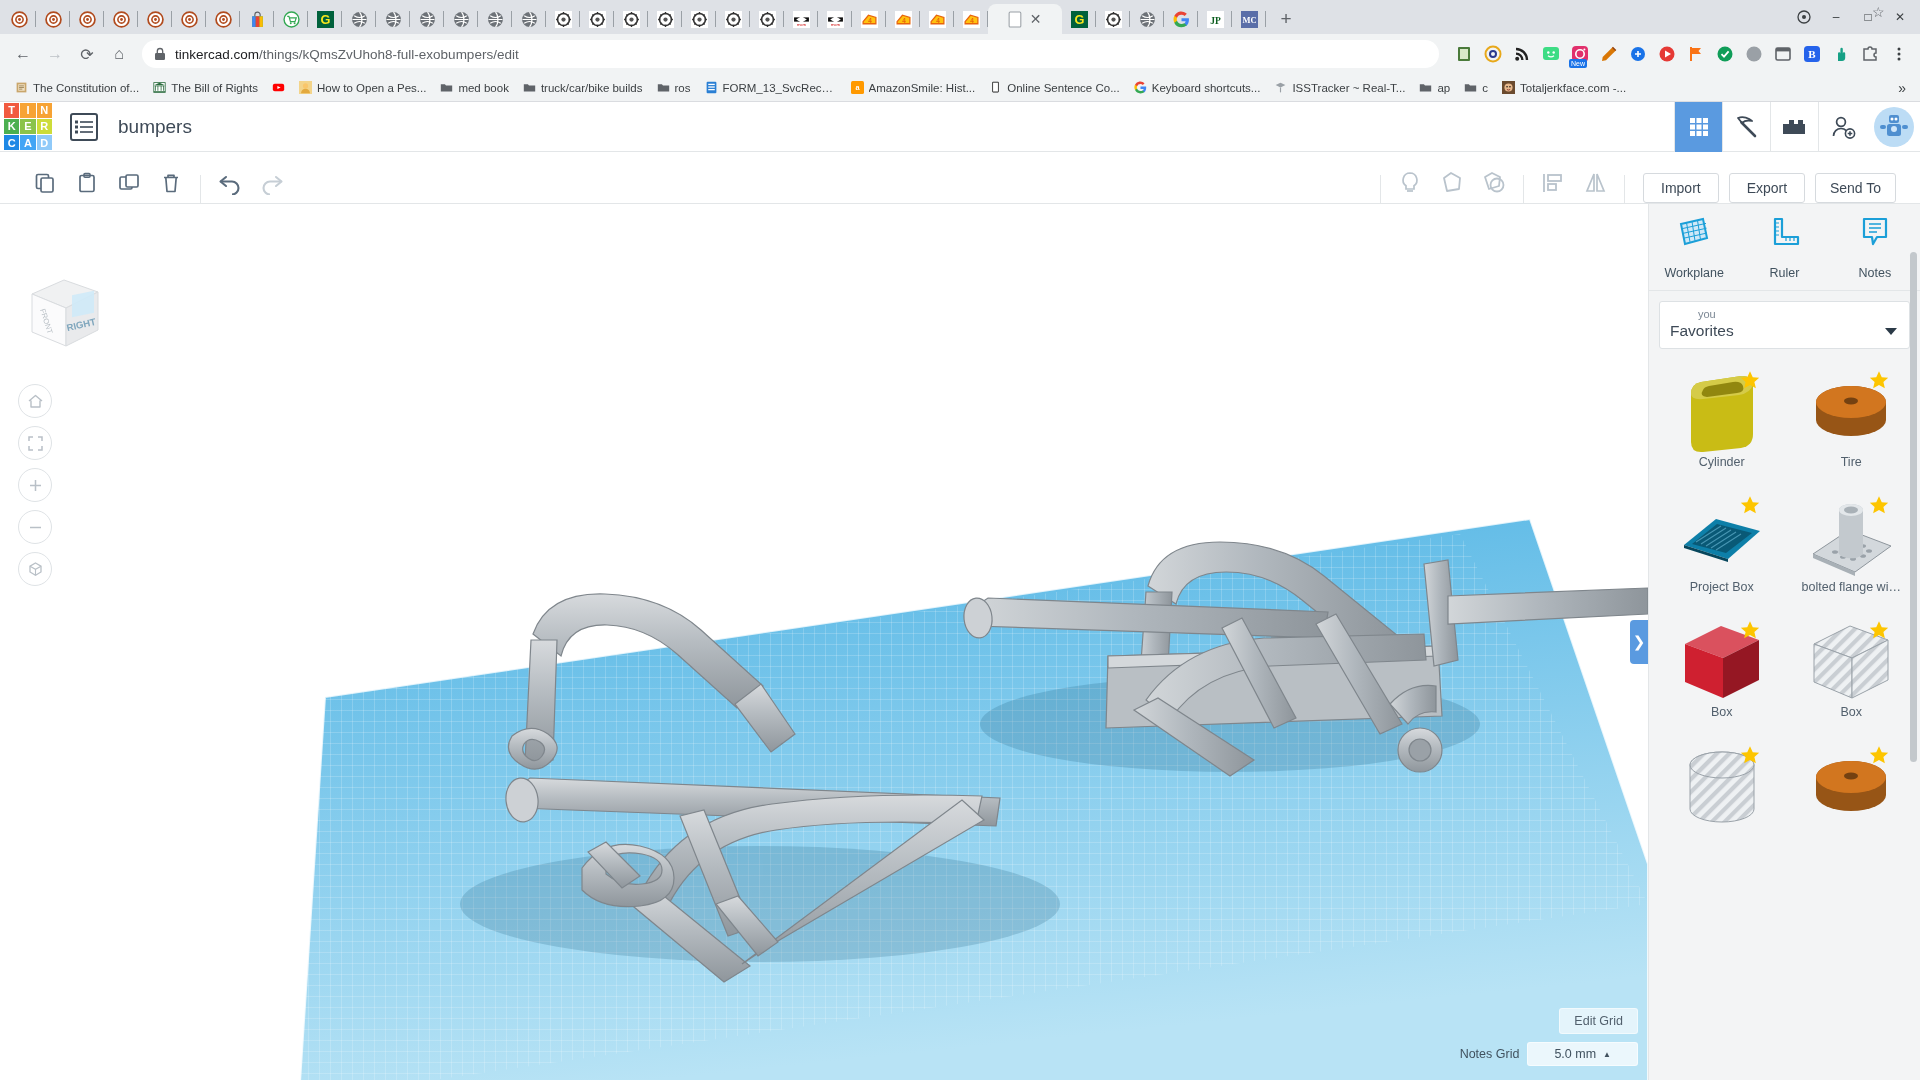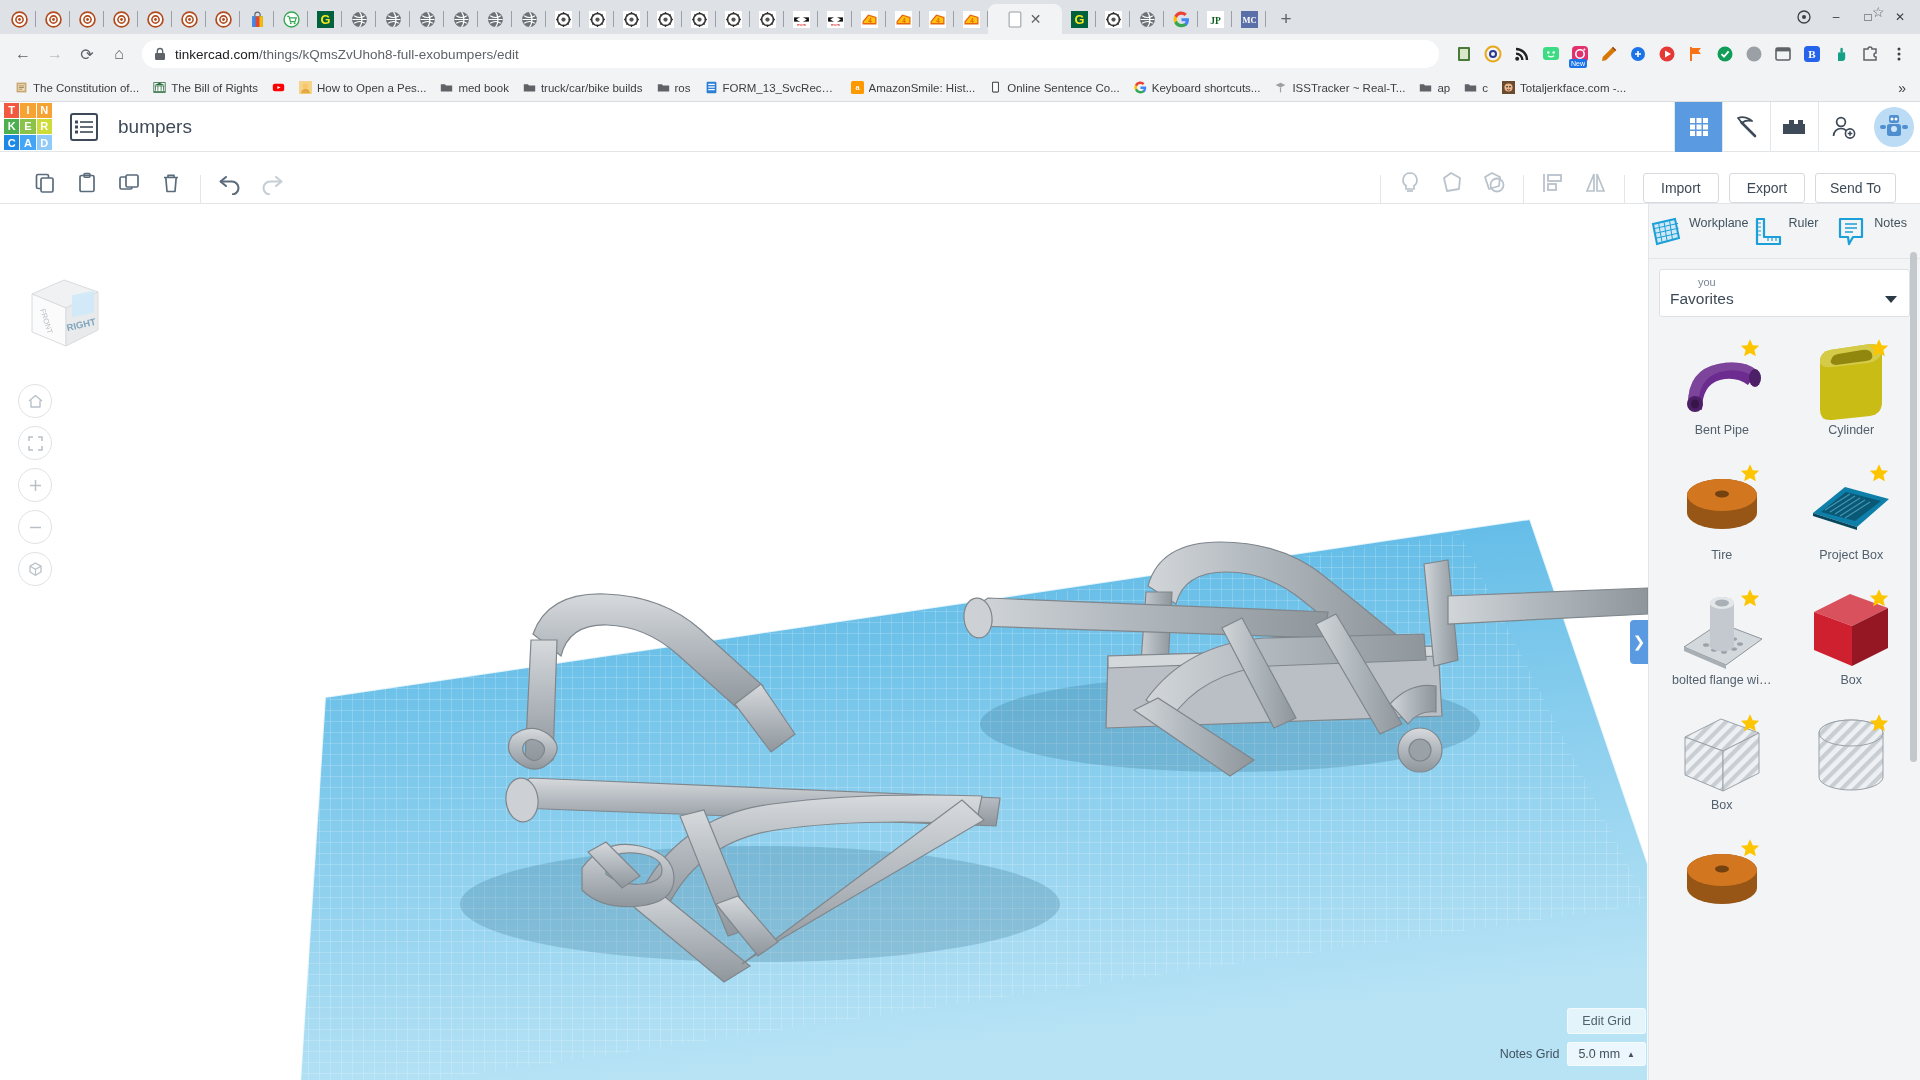--- a/index.html
+++ b/index.html
@@ -199,49 +199,49 @@
   .panel-handle {
     position:absolute; right:0; top:50%; transform:translateY(-50%);
     width:18px; height:44px; background:#5a9ae0; color:#fff;
     border-radius:4px 0 0 4px;
     display:flex; align-items:center; justify-content:center;
     font-size:15px; z-index:30;
   }
 
   
   .grid-ctl {
-    position:absolute; right:2px; bottom:14px;
+    position:absolute; right:10px; bottom:14px;
     display:flex; flex-direction:column; align-items:flex-end; gap:8px;
     z-index:20;
   }
   .editgrid-btn {
     background:rgba(255,255,255,.62); border:1px solid rgba(255,255,255,.5);
     color:#52606d; font-size:12.5px; padding:5px 14px; border-radius:3px;
   }
   .snaprow { display:flex; align-items:center; gap:8px; }
   .snaprow .lbl { font-size:12.5px; color:#41525f; }
   .snapsel {
     background:rgba(255,255,255,.72); border:1px solid rgba(255,255,255,.55);
-    color:#41525f; font-size:12.5px; padding:4px 10px; border-radius:3px;
+    color:#41525f; font-size:12.5px; padding:4px 26px; border-radius:3px;
     display:flex; align-items:center; gap:7px;
   }
 
   
   .rpanel {
     width:272px; flex:0 0 272px; background:#f3f4f5;
     border-left:1px solid #e3e6e8; display:flex; flex-direction:column;
     position:relative;
   }
   .rp-tools {
     display:flex; background:#f3f4f5; padding:12px 0 10px;
     border-bottom:1px solid #e3e6e8;
   }
   .rp-tool {
-    flex:1 1 0; display:flex; flex-direction:row;
-    align-items:flex-start; gap:6px;
+    flex:1 1 0; display:flex; flex-direction:column;
+    align-items:center; gap:18px;
     font-size:12.5px; color:#41525f;
   }
   .rp-select {
     margin:10px 10px 8px; background:#fff;
     border:1px solid #dde1e4; border-radius:3px;
     padding:6px 10px 8px; position:relative;
   }
   .rp-select .sub { font-size:11px; color:#7b8794;margin-left:28px; }
   .rp-select .main { font-size:15.5px; color:#3e4a57; margin-top:2px; }
   .rp-select .caret {
@@ -1149,35 +1149,20 @@
         </div>
       </div>
 
       <div class="rp-select">
         <div class="sub">you</div>
         <div class="main">Favorites</div>
         <div class="caret"></div>
       </div>
 
       <div class="rp-grid" id="shape-host">
-          <div class="shape-cell">
-            <div class="thumb">
-              <svg width="96" height="66" viewBox="0 0 96 66">
-      <path d="M14 56 q0 -34 30 -40 q26 -5 40 7 l-10 14 q-12 -9 -28 -5 q-18 5 -18 30 z" fill="#6b2b8f"></path>
-      <path d="M14 56 q0 -34 30 -40 q26 -5 40 7 l-4 6 q-14 -10 -34 -5 q-22 6 -22 36 z" fill="#8c5aa8" opacity="0.55"></path>
-      <ellipse cx="21" cy="56" rx="8" ry="8" fill="#4d1f67"></ellipse>
-      <ellipse cx="21" cy="56" rx="4" ry="4.6" fill="#361648"></ellipse>
-      <ellipse cx="81" cy="30" rx="6" ry="9" fill="#4d1f67"></ellipse>
-              </svg>
-            </div>
-            <div class="name">Bent Pipe</div>
-            <svg class="star" viewBox="0 0 24 24">
-              <path d="M12 2.5 L15 9 L22 9.6 L16.8 14.2 L18.4 21 L12 17.4 L5.6 21 L7.2 14.2 L2 9.6 L9 9Z" fill="#fdc500"></path>
-            </svg>
-          </div>
           <div class="shape-cell">
             <div class="thumb">
               <svg width="86" height="86" viewBox="0 0 86 86">
       <path d="M12 24 q0 -10 10 -12 l40 -6 q10 -1 12 8 l0 50 q0 12 -12 14 l-38 4 q-12 1 -12 -10 z" fill="#c9bc15"></path>
       <path d="M12 24 q0 -10 10 -12 l40 -6 q10 -1 12 8 q-2 9 -14 11 l-36 4 q-12 1 -12 -5z" fill="#d5cb48"></path>
       <path d="M24 20 q-4 6 4 7 l30 -4 q8 -1 6 -7 q-2 -5 -10 -4 l-24 4 q-5 1 -6 4z" fill="#91870f"></path>
               </svg>
             </div>
             <div class="name">Cylinder</div>
             <svg class="star" viewBox="0 0 24 24">

